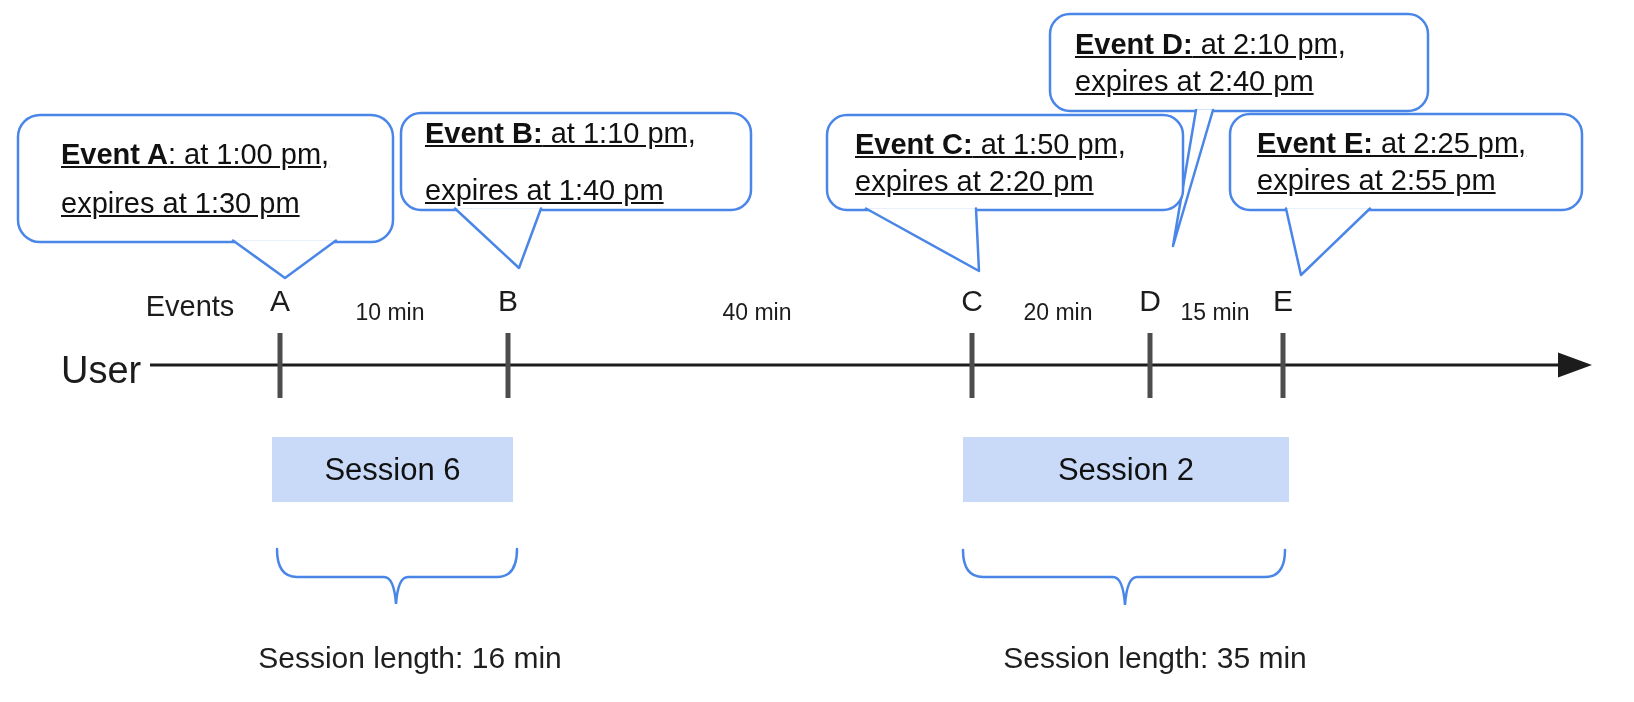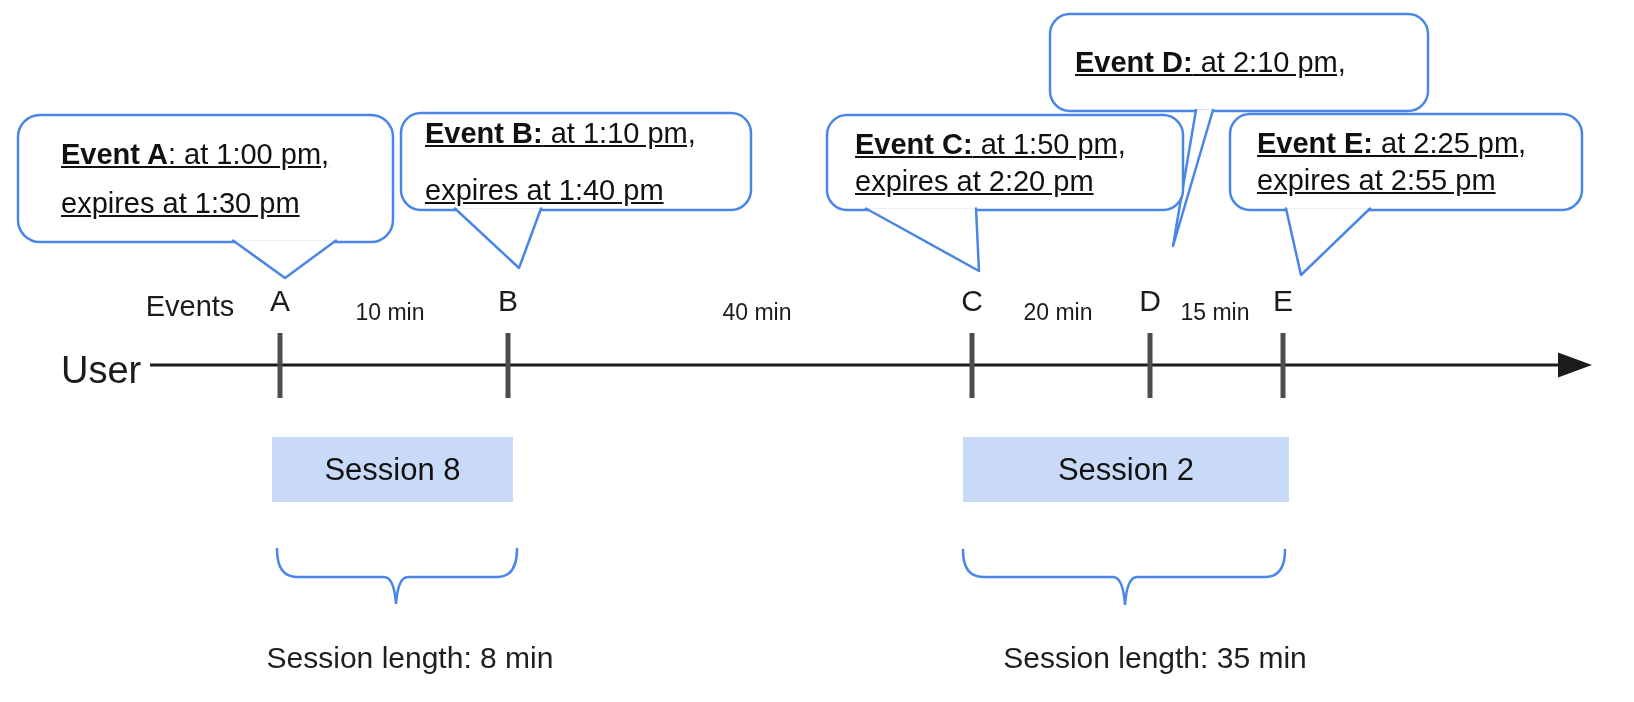--- a/index.html
+++ b/index.html
@@ -79,20 +79,21 @@
     <div class="line2">expires at 1:40 pm</div>
   </div>
 
   <div class="abs bubble-text" style="left:827px;top:115px;width:356px;height:95px;padding-left:28px;box-sizing:border-box;">
     <div><span class="bold">Event C:</span><span class="rest"> at 1:50 pm,</span></div>
     <div class="line2">expires at 2:20 pm</div>
   </div>
 
   <div class="abs bubble-text" style="left:1050px;top:14px;width:378px;height:97px;padding-left:25px;box-sizing:border-box;">
     <div><span class="bold">Event D:</span><span class="rest"> at 2:10 pm,</span></div>
+    <div class="line2">expires at 2:40 pm</div>
   </div>
 
   <div class="abs bubble-text" style="left:1230px;top:114px;width:352px;height:96px;padding-left:27px;box-sizing:border-box;">
     <div><span class="bold">Event E:</span><span class="rest"> at 2:25 pm,</span></div>
     <div class="line2">expires at 2:55 pm</div>
   </div>
 
   <div class="abs events-label" style="left:138px;top:290px;">Events</div>
   <div class="abs user-label" style="left:61px;top:349px;">User</div>
 
@@ -101,22 +102,22 @@
   <div class="abs tick-label" style="left:942px;top:284px;">C</div>
   <div class="abs tick-label" style="left:1120px;top:284px;">D</div>
   <div class="abs tick-label" style="left:1253px;top:284px;">E</div>
 
   <div class="abs interval-label" style="left:330px;top:299px;">10 min</div>
   <div class="abs interval-label" style="left:697px;top:299px;">40 min</div>
   <div class="abs interval-label" style="left:998px;top:299px;">20 min</div>
   <div class="abs interval-label" style="left:1155px;top:299px;">15 min</div>
 
   <div class="abs session-box" style="left:272px;top:437px;width:241px;height:65px;">
-    <span>Session 8</span>
+    <span>Session 6</span>
   </div>
   <div class="abs session-box" style="left:963px;top:437px;width:326px;height:65px;">
     <span>Session 2</span>
   </div>
 
-  <div class="abs length-label" style="left:250px;top:641px;">Session length: 8 min</div>
+  <div class="abs length-label" style="left:250px;top:641px;">Session length: 16 min</div>
   <div class="abs length-label" style="left:995px;top:641px;">Session length: 35 min</div>
 
 </div>
 
 </body></html>

